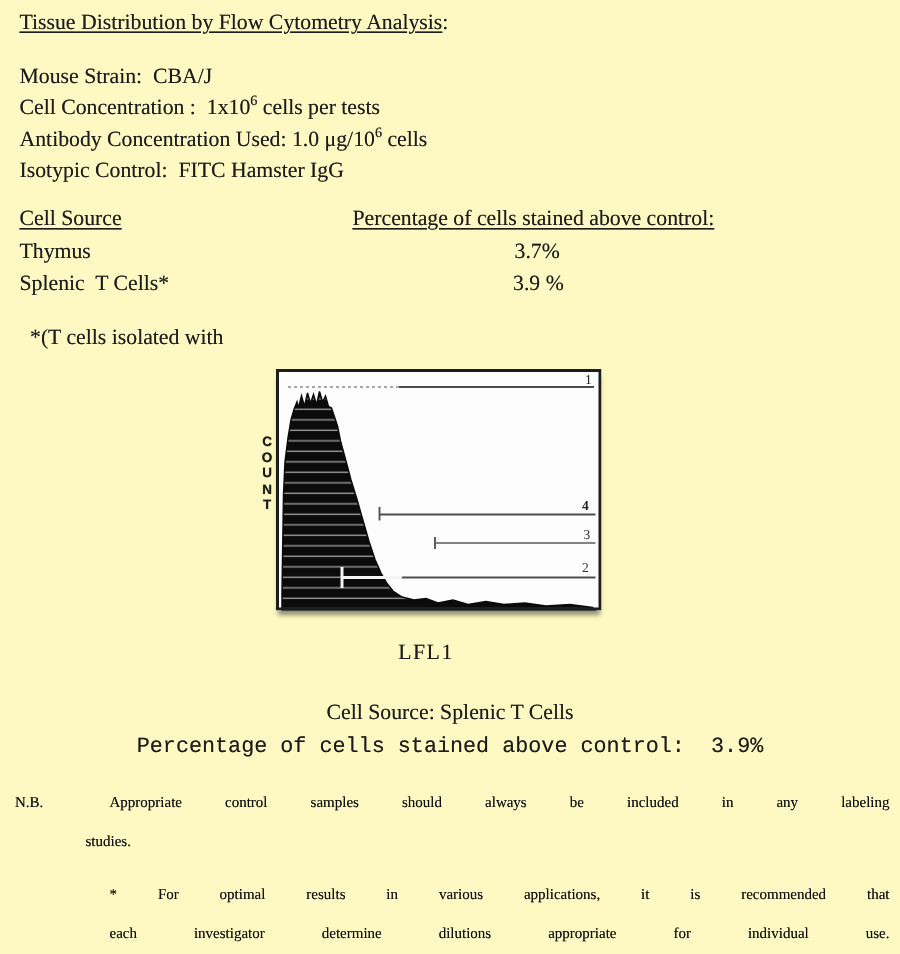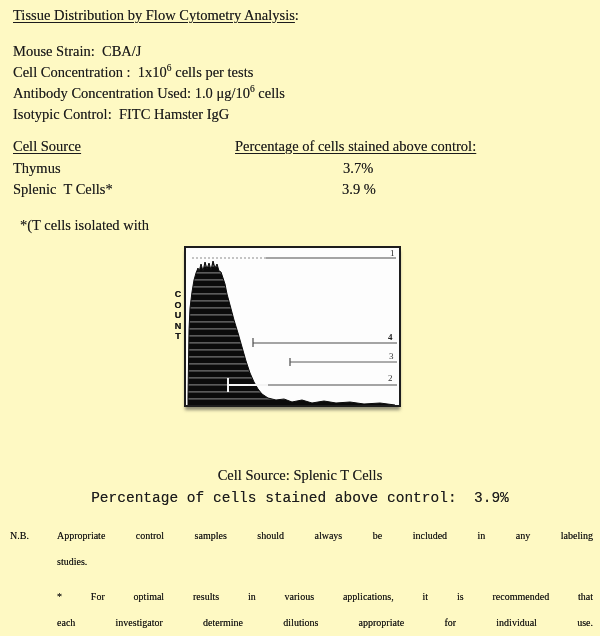--- a/index.html
+++ b/index.html
@@ -28,21 +28,21 @@
     font-size:9px;font-weight:bold;line-height:10.5px;
     text-align:center;color:#1a1a1a;
     text-shadow:0 0 .6px rgba(0,0,0,.7);
   }
   .count-label span{display:block;}
   .bold-note{
     position:absolute;
     font-size:10px;font-weight:normal;line-height:26px;color:#111;
     text-shadow:0 0 .4px rgba(0,0,0,.6);
   }
-  .just{text-align:justify;text-align-last:justify;white-space:normal;}
+  .just{text-align:justify;text-align-last:justify;white-space:normal;margin-left:16px;}
 </style>
 </head>
 <body>
 
 <div class="page">
 
   <div class="abs" style="left:13px;top:6px;"><span class="ul">Tissue Distribution by Flow Cytometry Analysis</span><span>:</span></div>
 
   <div class="abs" style="left:13px;top:42px;">Mouse Strain:  CBA/J</div>
   <div class="abs" style="left:13px;top:63px;"><span>Cell Concentration :  1x10</span><sup>6</sup><span> cells per tests</span></div>
@@ -93,20 +93,21 @@
 
       <line x1="44" y1="132" x2="44" y2="146" stroke="#f4f4f4" stroke-width="2"></line>
       <line x1="44" y1="139" x2="84" y2="139" stroke="#f4f4f4" stroke-width="2"></line>
       <line x1="84" y1="139" x2="213" y2="139" stroke="#4c4c4c" stroke-width="1.2"></line>
       <text x="204" y="135" font-size="9" fill="#333" font-family="Liberation Serif, serif">2</text>
 
       <rect x="1" y="1" width="215" height="159" fill="none" stroke="#1d1d1d" stroke-width="2"></rect>
     </svg>
   </div>
 
+  <div class="abs" style="left:184px;top:426px;width:200px;text-align:center;letter-spacing:1px;">LFL1</div>
 
   <div class="abs center600" style="top:466px;">Cell Source: Splenic T Cells</div>
   <div class="abs center600" style="top:489px;font-family:Liberation Mono, monospace;">Percentage of cells stained above control:  3.9%</div>
 
   <div class="bold-note" style="left:10px;top:523px;">N.B.</div>
   <div class="bold-note" style="left:57px;top:523px;width:536px;">
     <div class="just">Appropriate control samples should always be included in any labeling</div>
     <div>studies.</div>
   </div>
   <div class="bold-note" style="left:57px;top:584px;width:536px;">

